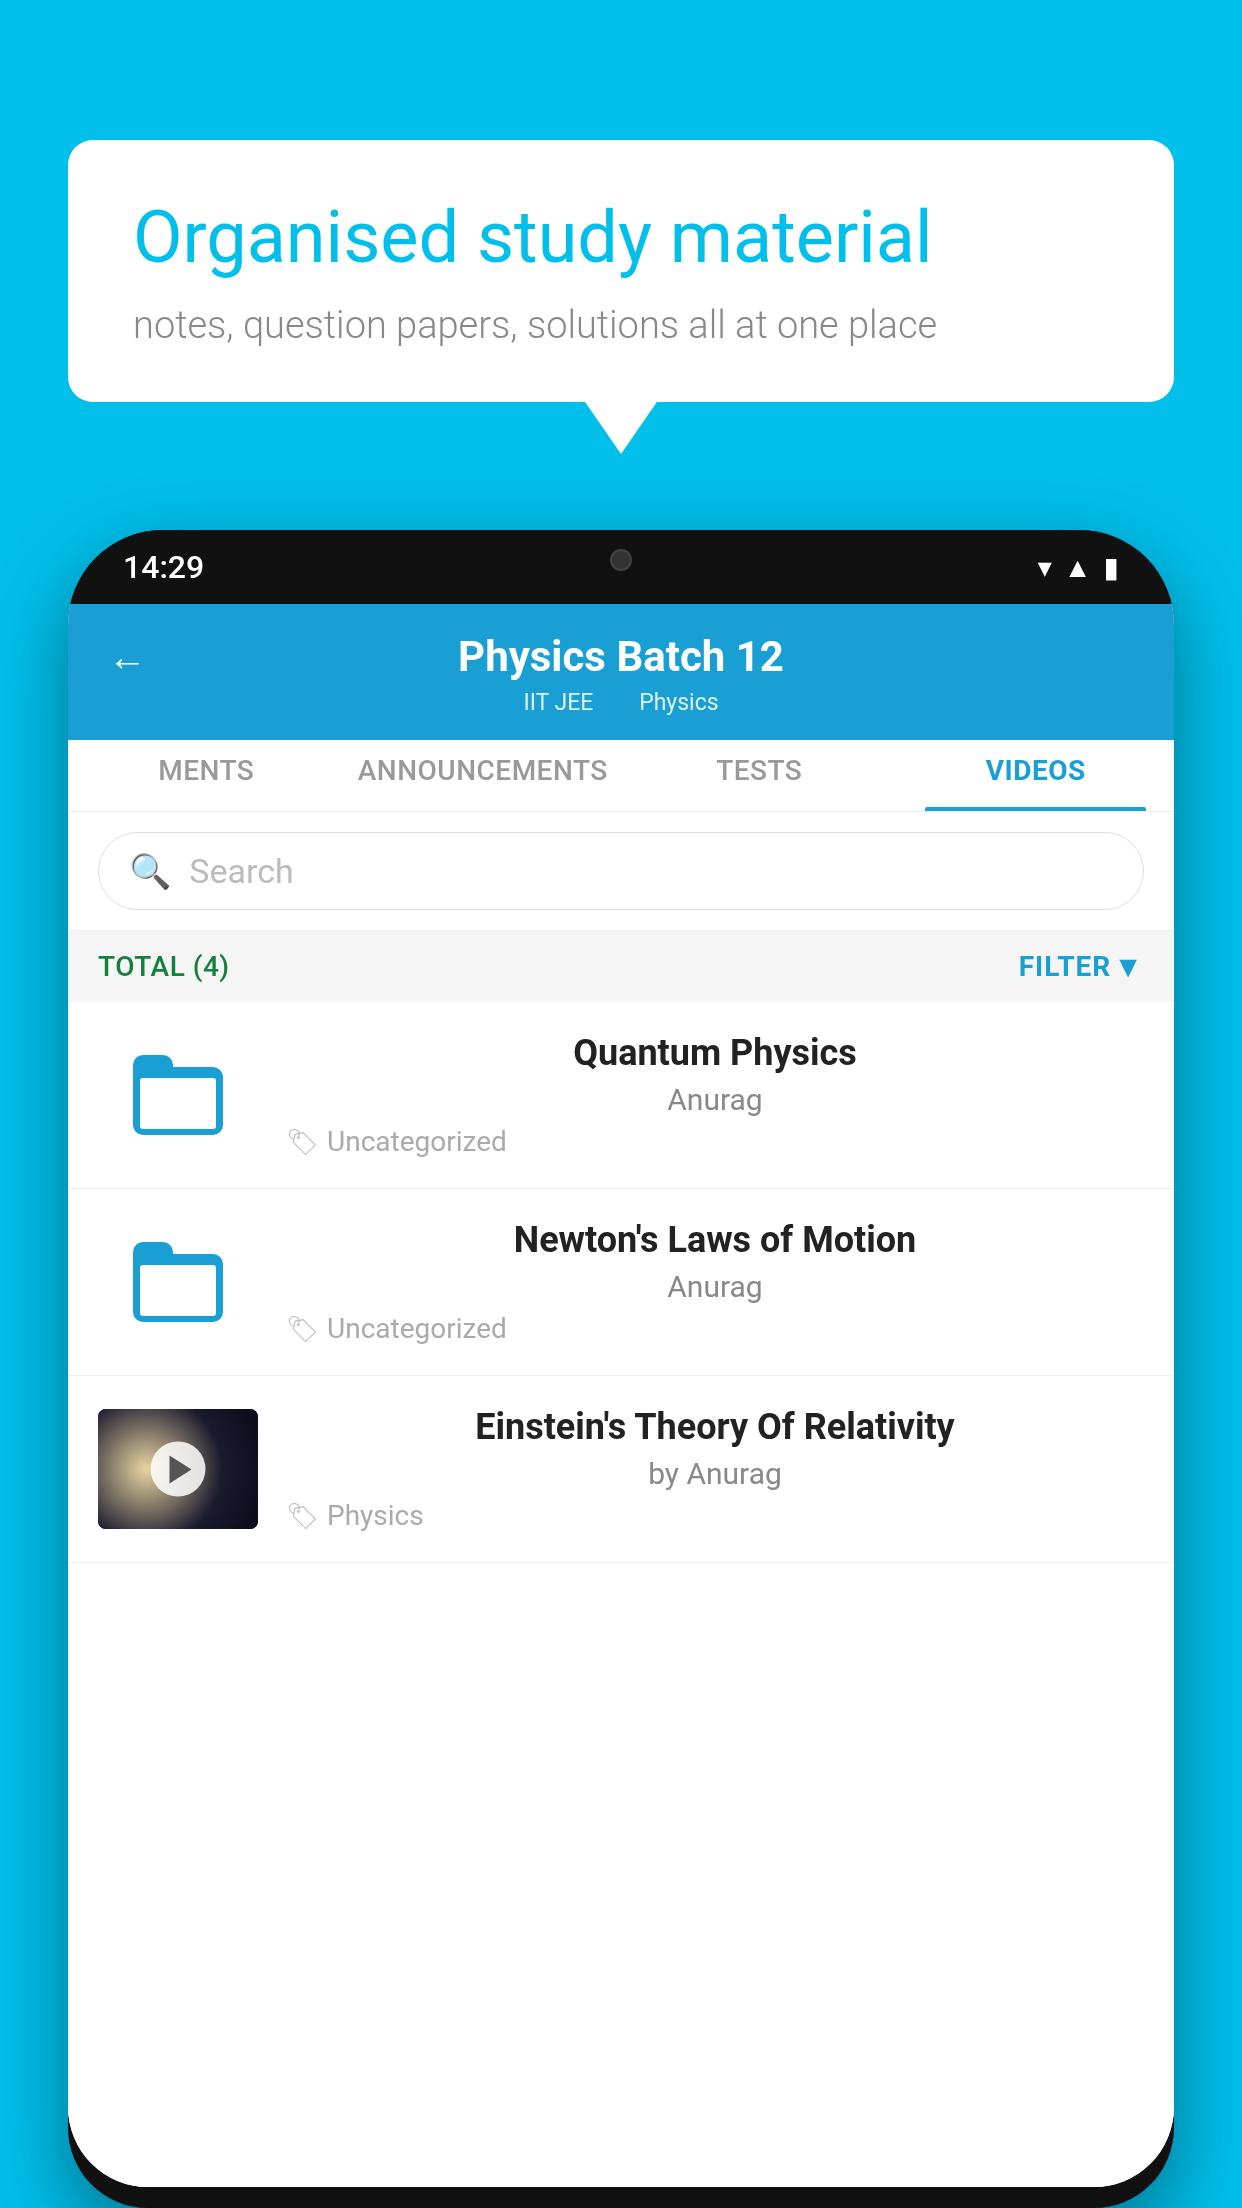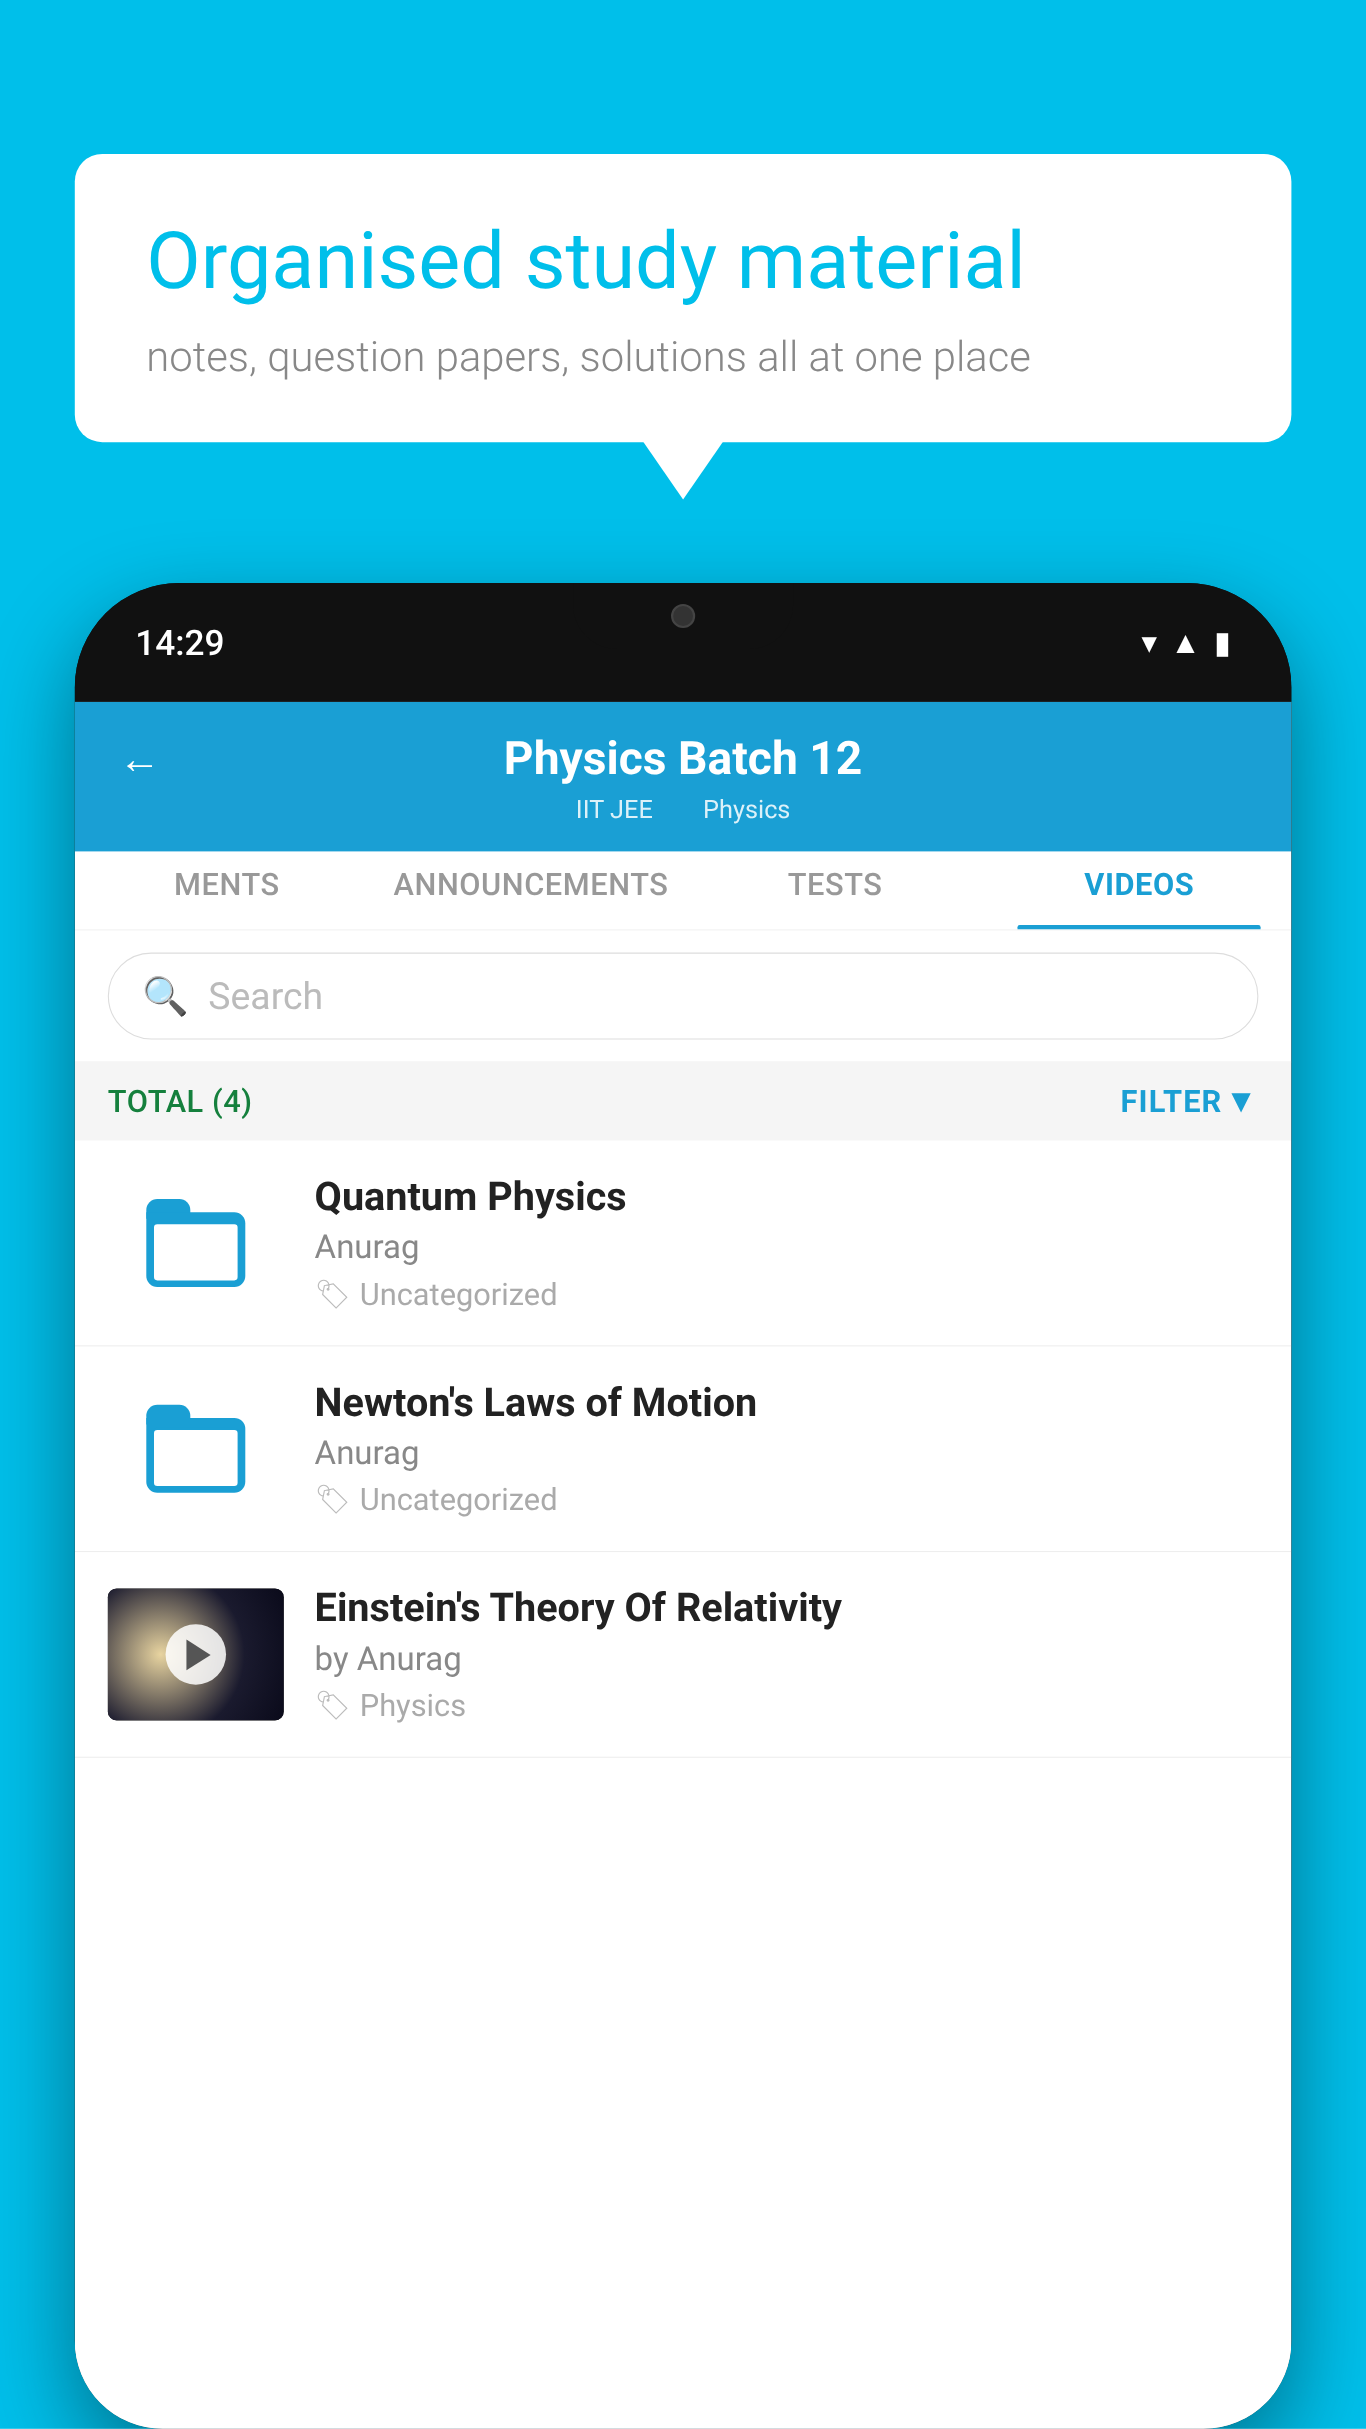--- a/index.html
+++ b/index.html
@@ -65,21 +65,21 @@
       background: #111;
       border-radius: 95px 95px 80px 80px;
       padding: 0;
       overflow: hidden;
       box-shadow: 0 30px 80px rgba(0,0,0,0.4);
     }
 
     
     .phone-top-bar {
       background: #111;
-      height: 108px;
+      height: 74px;
       position: relative;
       display: flex;
       align-items: center;
       justify-content: space-between;
       padding: 0 55px;
     }
 
     .phone-notch {
       position: absolute;
       top: 0;
@@ -279,20 +279,21 @@
     .filter-icon {
       color: #1A9FD4;
       font-size: 30px;
     }
 
     
     .video-list {
       flex: 1;
       overflow-y: auto;
       background: white;
+      text-align: center;
     }
 
     .video-item {
       display: flex;
       align-items: center;
       padding: 30px 30px;
       border-bottom: 1px solid #eee;
       gap: 28px;
       cursor: pointer;
     }

